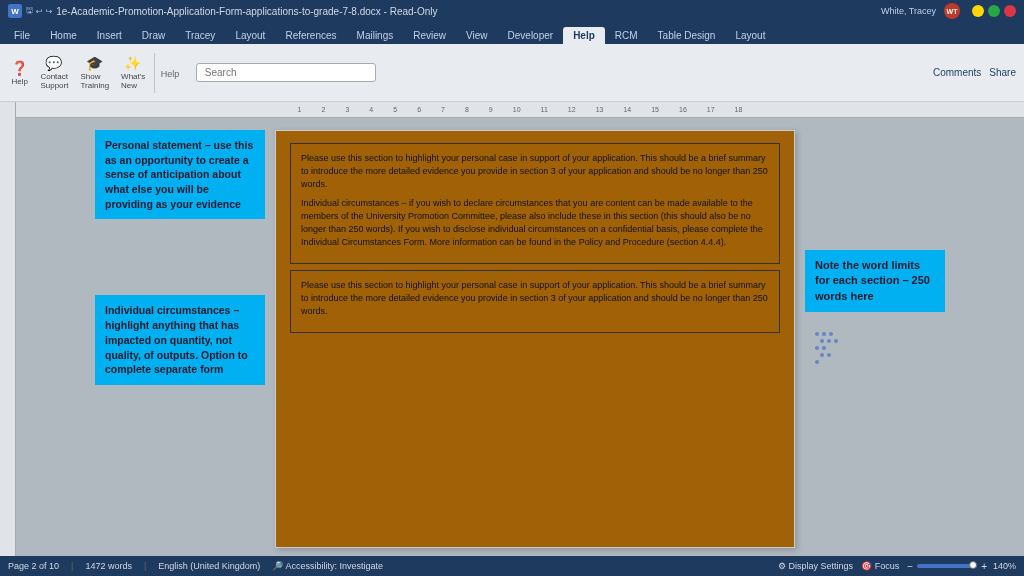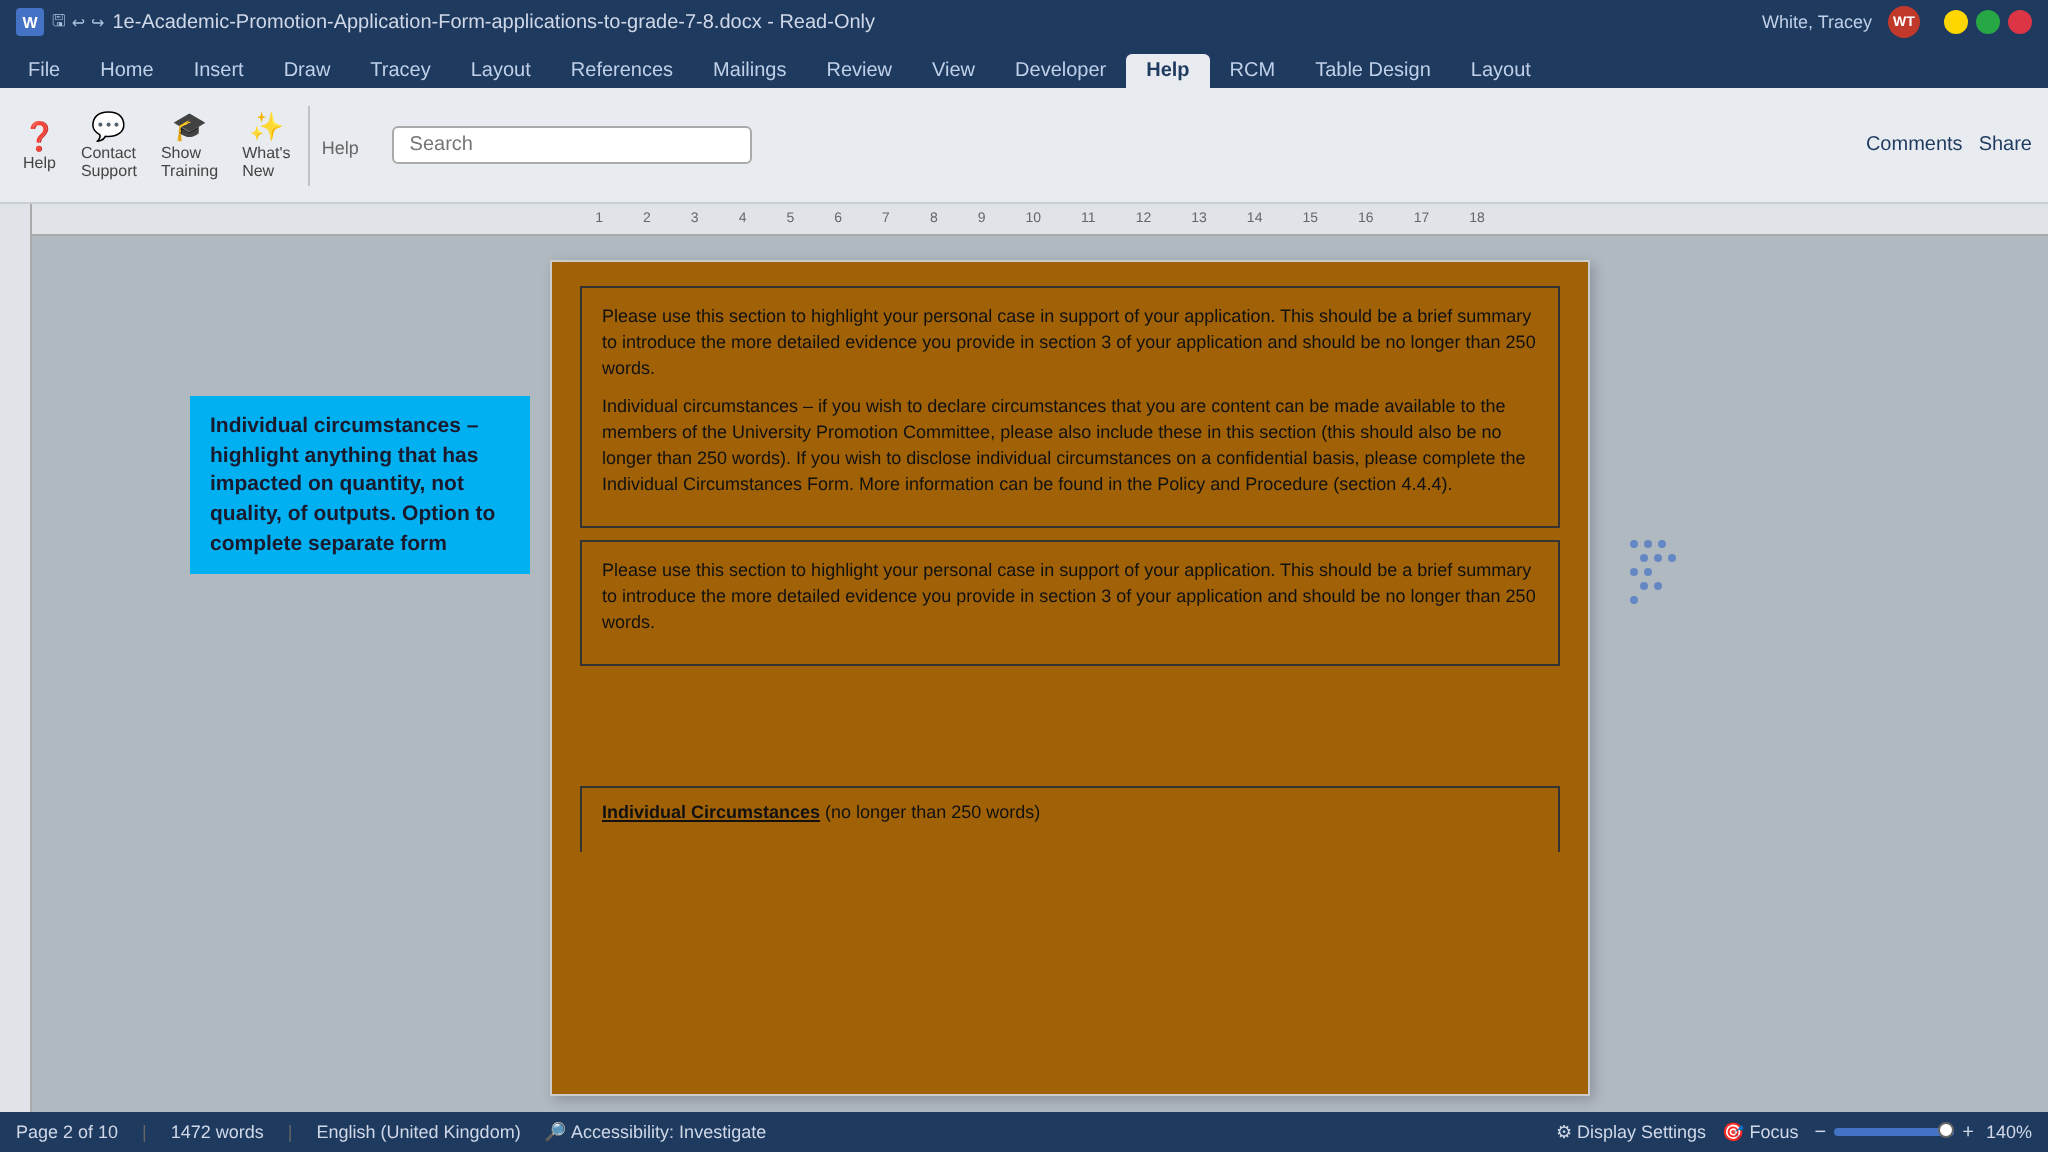--- a/index.html
+++ b/index.html
@@ -288,46 +288,47 @@
           <span>15</span>
           <span>16</span>
           <span>17</span>
           <span>18</span>
       </span>
     </div>
 
     <div class="doc-container">
 
       <div class="callout-left">
+        <div class="callout-box blue">
+          <span>Personal statement – use this as an opportunity to create a sense of anticipation about what else you will be providing as your evidence</span>
+        </div>
         <div style="height: 60px;"></div>
         <div class="callout-box blue">
           <span>Individual circumstances – highlight anything that has impacted on quantity, not quality, of outputs. Option to complete separate form</span>
         </div>
       </div>
 
       <div class="doc-page">
 
         <div class="doc-table-section">
           <p>Please use this section to highlight your personal case in support of your application.  This should be a brief summary to introduce the more detailed evidence you provide in section 3 of your application and should be no longer than 250 words.</p>
           <p>Individual circumstances – if you wish to declare circumstances that you are content can be made available to the members of the University Promotion Committee, please also include these in this section (this should also be no longer than 250 words).  If you wish to disclose individual circumstances on a confidential basis, please complete the Individual Circumstances Form.  More information can be found in the Policy and Procedure (section 4.4.4).</p>
         </div>
 
         <div class="doc-table-section">
           <p>Please use this section to highlight your personal case in support of your application.  This should be a brief summary to introduce the more detailed evidence you provide in section 3 of your application and should be no longer than 250 words.</p>
         </div>
 
-        <div style="margin-top: 60px; border-top: 1px solid #333; border-left: 1px solid #333; border-right: 1px solid #333; padding: 6px 10px;">
-          <p>
-            <span class="section-heading">Individual Circumstances</span><span class="section-subheading"> (no longer than 250 words)</span>
-          </p>
-        </div>
       </div>
 
       <div class="callout-right">
         <div style="height: 120px;"></div>
+        <div class="callout-box-right">
+          <span>Note the word limits for each section – 250 words here</span>
+        </div>
 
         <div style="margin-top: 20px; display: flex; flex-direction: column; gap: 3px; padding-left: 10px;">
           <div style="display:flex; gap:3px;">
             <div style="width:4px;height:4px;border-radius:50%;background:#4472c4;opacity:0.7;"></div>
             <div style="width:4px;height:4px;border-radius:50%;background:#4472c4;opacity:0.7;"></div>
             <div style="width:4px;height:4px;border-radius:50%;background:#4472c4;opacity:0.7;"></div>
           </div>
           <div style="display:flex; gap:3px; margin-left:5px;">
             <div style="width:4px;height:4px;border-radius:50%;background:#4472c4;opacity:0.7;"></div>
             <div style="width:4px;height:4px;border-radius:50%;background:#4472c4;opacity:0.7;"></div>

